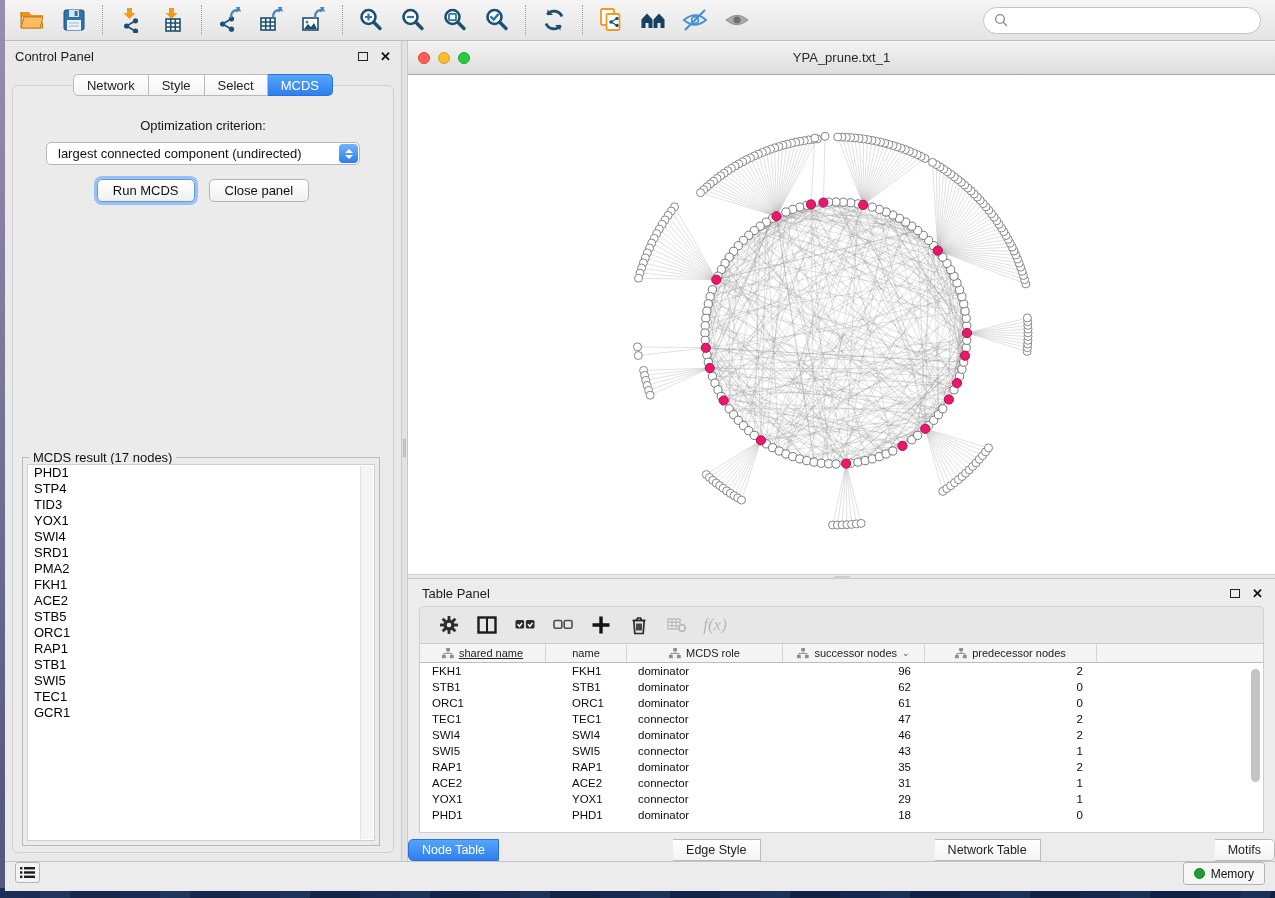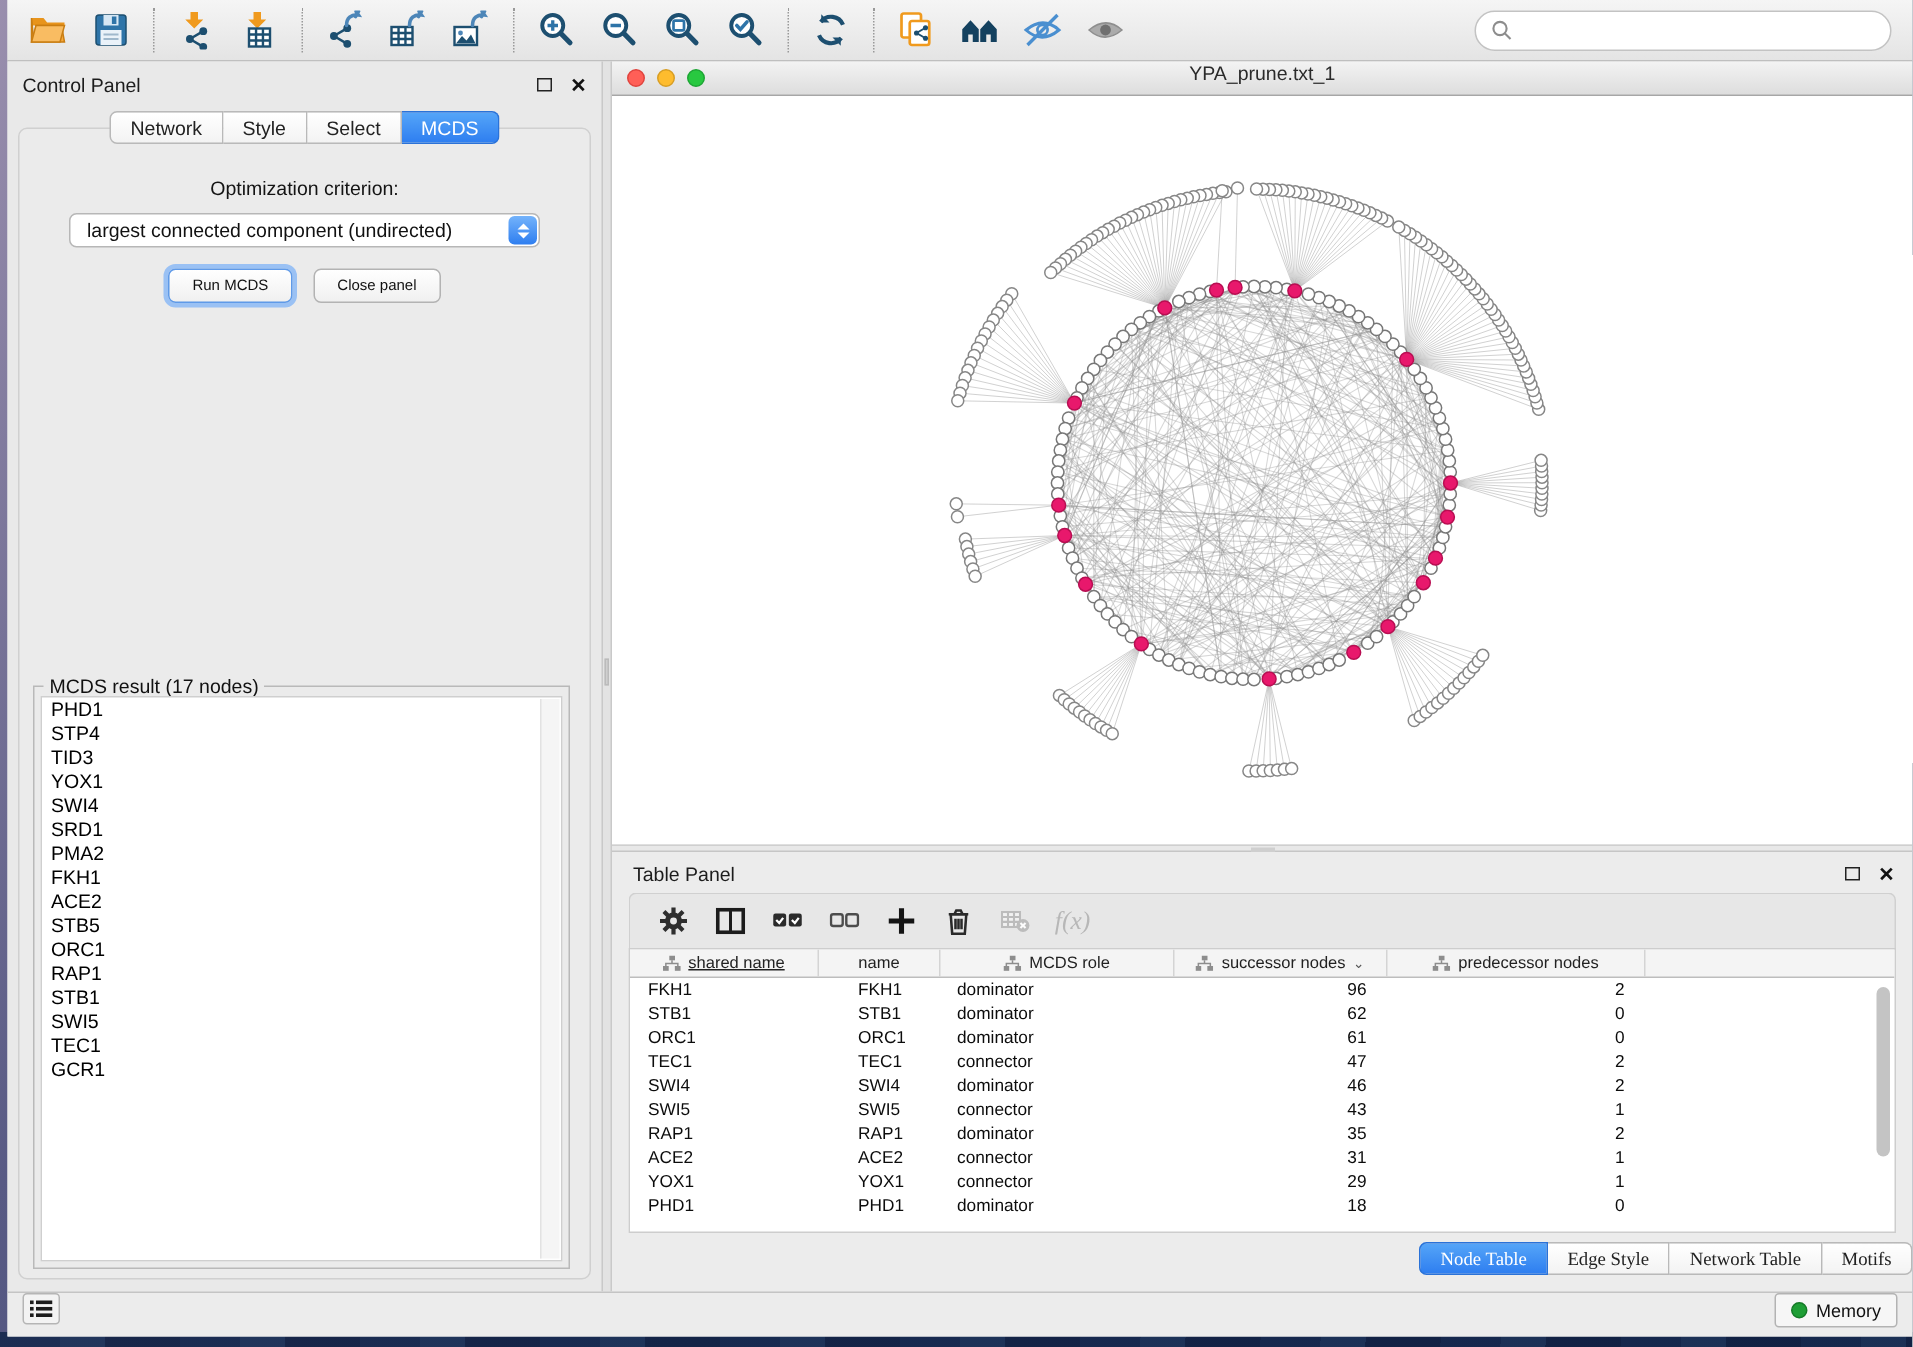--- a/index.html
+++ b/index.html
@@ -39,37 +39,37 @@
     position: relative; padding-top: 32px; }
   .opt-label { text-align: center; font-size: 13px; color: #141414; }
   .dropdown { margin: 9px auto 0; width: 314px; height: 23px; background: #fff; border: 1px solid #b7b7b7;
     border-radius: 5px; position: relative; display: flex; align-items: center; font-size: 13px; color: #111; padding: 0 26px 0 11px; }
   .dd-cap { position: absolute; right: 1px; top: 1px; width: 19px; height: 19px; border-radius: 4px;
     background: linear-gradient(#74b3fb,#2e7ef0); display: flex; flex-direction: column; align-items: center; justify-content: center; gap: 2px; }
   .dd-cap i { width: 0; height: 0; border-left: 4px solid transparent; border-right: 4px solid transparent; }
   .dd-cap .up { border-bottom: 4.5px solid #fff; }
   .dd-cap .dn { border-top: 4.5px solid #fff; }
   .btn-row { display: flex; justify-content: center; gap: 14px; margin-top: 14px; }
-  .btn { height: 23px; padding: 0 15px; font-size: 10px; color: #111; background: linear-gradient(#ffffff,#f0f0f0);
+  .btn { height: 23px; padding: 0 15px; font-size: 13px; color: #111; background: linear-gradient(#ffffff,#f0f0f0);
     border: 1px solid #b3b3b3; border-radius: 5px; }
   .btn.focused { box-shadow: 0 0 0 3px rgba(100,165,250,.6); border-color: #5f9ae8; }
   .group-box { position: absolute; left: 9px; right: 13px; top: 371px; bottom: 6px; border: 1px solid #b9b9b9; }
   .group-legend { position: absolute; top: -8px; left: 6px; background: #ebebeb; padding: 0 4px; font-size: 13px; color: #111; }
   .list-box { position: absolute; inset: 6px 4px 4px 4px; background: #fff; border: 1px solid #cfcfcf; overflow: hidden; }
   .list-box .item { font-size: 13px; line-height: 16px; padding-left: 6px; color: #000; }
   .list-scroll { position: absolute; top: 1px; bottom: 1px; right: 1px; width: 13px; background: #f5f5f5; border-left: 1px solid #e2e2e2; }
 
   
   .vsplit { width: 7px; background: #e3e3e3; border-left: 1px solid #c9c9c9; border-right: 1px solid #c9c9c9; position: relative; }
   .vsplit .grip { position: absolute; top: 398px; left: 1px; width: 3px; height: 18px; background: #cfcfcf; border: 1px solid #bbb; }
 
   
   .right { flex: 1; display: flex; flex-direction: column; min-width: 0; }
-  .net-title { height: 23px; background: linear-gradient(#f3f3f3,#dddddd); border-bottom: 1px solid #a6a6a6;
-    position: relative; display: flex; justify-content: center; font-size: 13px; color: #2a2a2a; }
+  .net-title { height: 34px; background: linear-gradient(#f3f3f3,#dddddd); border-bottom: 1px solid #a6a6a6;
+    position: relative; display: flex; align-items: center; justify-content: center; font-size: 13px; color: #2a2a2a; }
   .lights { position: absolute; left: 10px; top: 0; bottom: 0; display: flex; align-items: center; gap: 8px; }
   .light { width: 12px; height: 12px; border-radius: 50%; }
   .light.red { background: #ff5f57; border: 1px solid #e0443e; }
   .light.yellow { background: #febc2e; border: 1px solid #d89e24; }
   .light.green { background: #28c840; border: 1px solid #1da634; }
   .net-canvas { height: 499px; background: #fff; position: relative; overflow: hidden; }
   .net-canvas svg { display: block; }
   .hsplit { height: 5px; background: #e8e8e8; border-top: 1px solid #cfcfcf; border-bottom: 1px solid #c6c6c6; position: relative; }
   .hsplit .grip { position: absolute; left: 50%; top: 1px; width: 16px; height: 3px; margin-left: -8px; background: #cfcfcf; }
 
@@ -84,21 +84,21 @@
   .tp-table { margin: 0 11px; height: 190px; background: #fff; border: 1px solid #cdcdcd; position: relative; overflow: hidden; }
   .thead { display: flex; height: 19px; background: #f4f4f4; border-bottom: 1px solid #bdbdbd; }
   .th { display: flex; align-items: center; justify-content: center; gap: 5px; font-size: 11px; color: #222;
     border-right: 1px solid #d4d4d4; height: 100%; }
   .th svg { flex: none; }
   .sortarrow { font-size: 9px; color: #555; }
   .trow { display: flex; height: 16px; }
   .td { font-size: 11.5px; color: #0c0c0c; line-height: 16px; white-space: nowrap; overflow: hidden; }
   .tbl-scroll { position: absolute; right: 2px; top: 21px; bottom: 2px; width: 11px; }
   .tbl-thumb { position: absolute; top: 4px; left: 1px; width: 9px; height: 113px; background: #c4c4c4; border-radius: 5px; }
-  .tp-tabs { display: flex; justify-content: flex-end; margin-top: 6px; font-family: Liberation Serif, serif; }
+  .tp-tabs { display: flex; justify-content: space-between; margin-top: 6px; }
   .tp-tabs .seg { font-size: 12.5px; height: 22px; }
 
   
   .statusbar { position: absolute; left: 0; right: 0; bottom: 0; height: 30px; background: #ececec;
     border-top: 1px solid #c4c4c4; display: flex; padding: 0 10px; }
   .menu-btn { width: 25px; height: 21px; background: #f3f3f3; border: 1px solid #b5b5b5; border-radius: 3px;
     display: flex; align-items: center; justify-content: center; }
   .mem-btn { margin-left: auto; height: 23px; background: #f6f6f6; border: 1px solid #b3b3b3; border-radius: 3px;
     display: flex; align-items: center; gap: 6px; padding: 0 10px; font-size: 12px; color: #111; }
   .mem-dot { width: 11px; height: 11px; border-radius: 50%; background: #1e9e35; border: 1px solid #157a27; }

